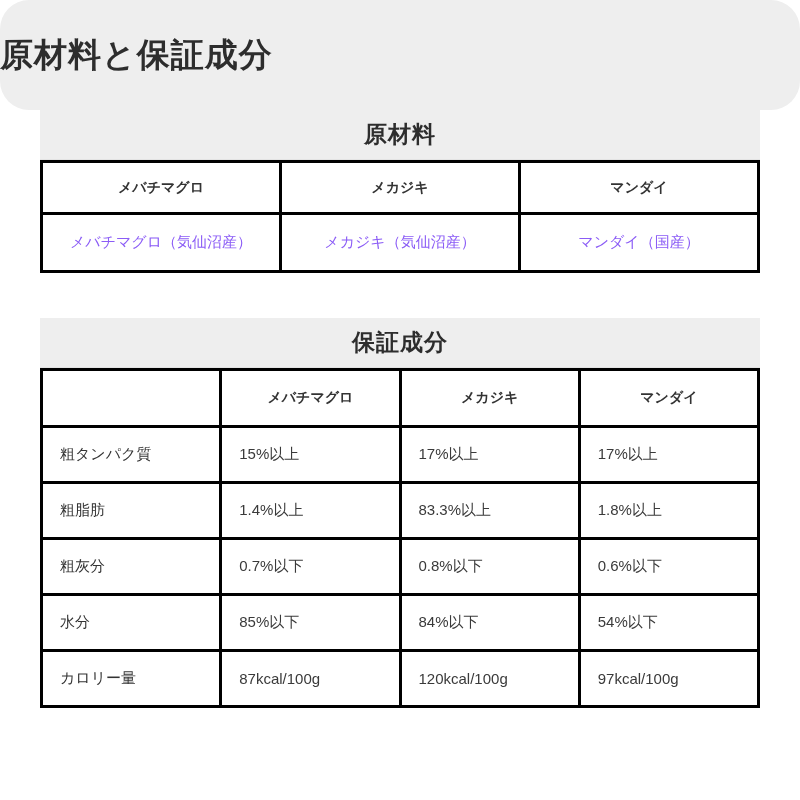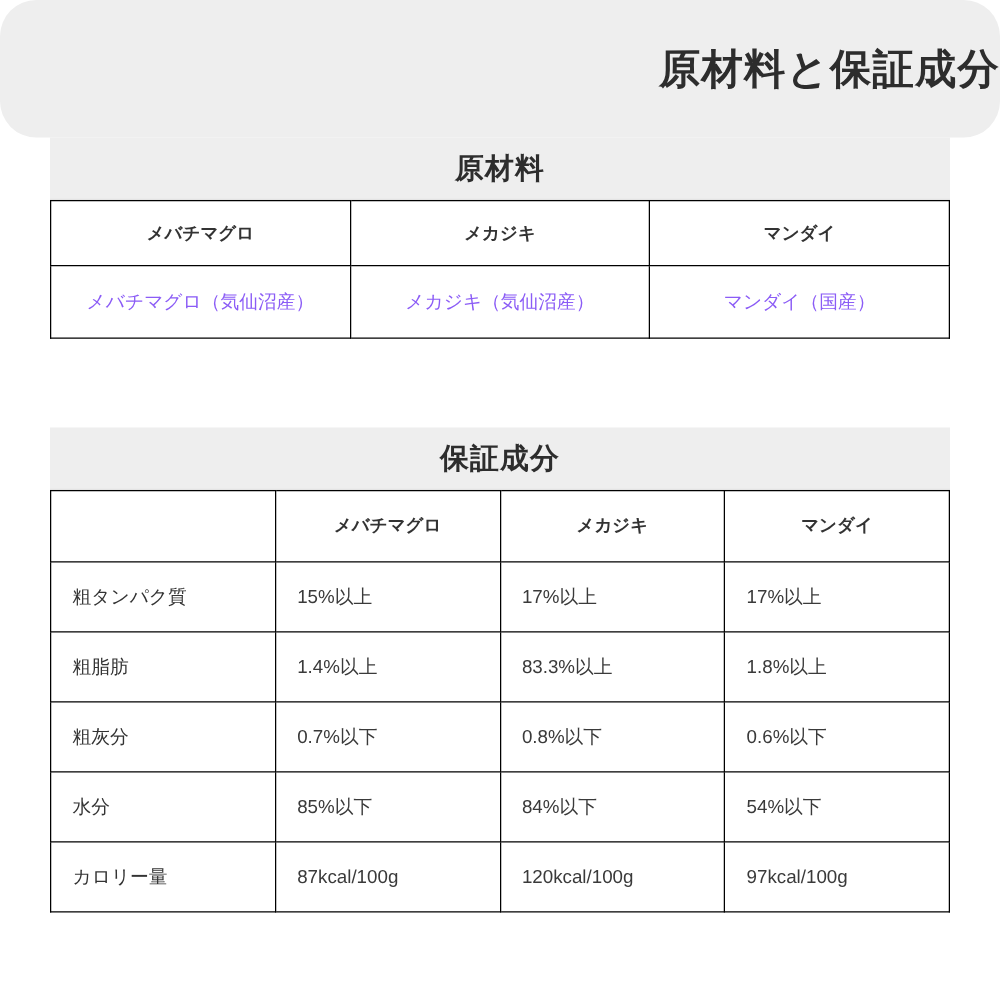--- a/index.html
+++ b/index.html
@@ -13,55 +13,55 @@
     width: 800px;
     height: 800px;
     background: #ffffff;
     overflow: hidden;
   }
   .title-section {
     height: 110px;
     background: #eeeeee;
     display: flex;
     align-items: center;
-    justify-content: flex-end;
+    justify-content: flex-start;
     border-radius: 29px;
   }
   .page-title {
     font-size: 33px;
     font-weight: bold;
     color: #2d2d2d;
     letter-spacing: 1px;
   }
   .content {
     padding: 0 40px;
   }
   .table-block-1 { }
-  .table-block-2 { margin-top: 71px; }
+  .table-block-2 { margin-top: 45px; }
   .table-band {
     height: 50px;
     background: #eeeeee;
     display: flex;
     align-items: center;
     justify-content: center;
     border-bottom: 1px solid #e3e3e3;
   }
   .table-band-title {
     font-size: 23px;
     font-weight: bold;
     color: #2d2d2d;
     letter-spacing: 1px;
   }
   table {
     width: 100%;
     border-collapse: collapse;
     table-layout: fixed;
   }
   th, td {
-    border: 1px solid #000000;
+    border: 3px solid #000000;
     font-weight: normal;
     vertical-align: middle;
   }
   
   .ingredients-table th {
     height: 52px;
     font-size: 14px;
     font-weight: bold;
     text-align: center;
     color: #333333;

